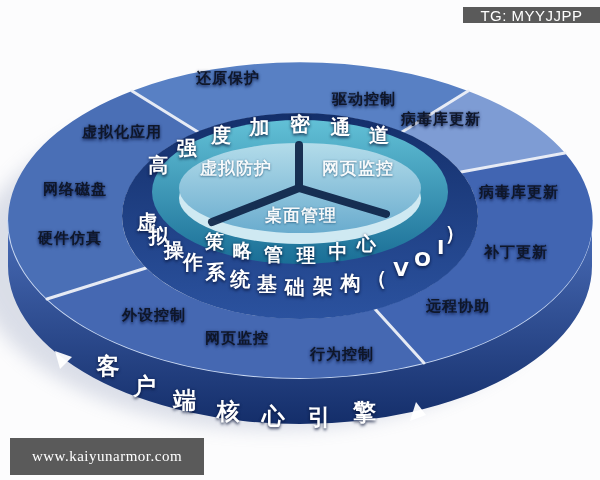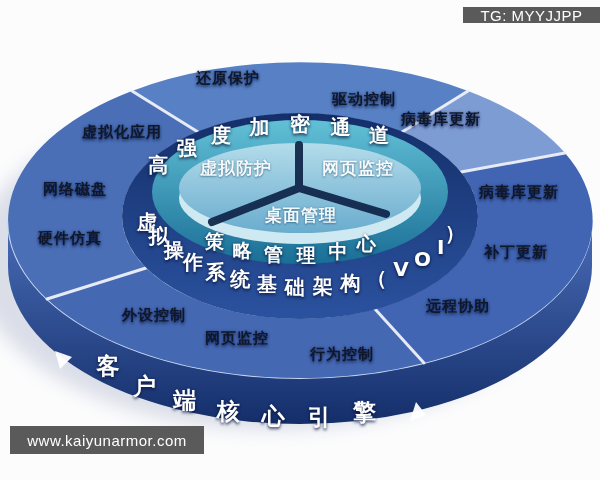--- a/index.html
+++ b/index.html
@@ -17,21 +17,21 @@
   .arc-ch{position:absolute;transform:translate(-50%,-50%);line-height:1;
        text-shadow:0 2px 3px rgba(8,20,55,.7),0 0 3px rgba(8,20,55,.4);}
   .arc-enc .arc-ch{font-size:20px;}
   .arc-policy .arc-ch{font-size:19px;}
   .arc-voi .arc-ch{font-size:20px;}
   .arc-engine .arc-ch{font-size:23px;}
   .wm{position:absolute;background:#5a5a5a;color:#fff;display:flex;
       align-items:center;justify-content:center;font-size:15px;letter-spacing:.5px;
       font-family:"Liberation Sans","DejaVu Sans",sans-serif;}
   #wm-tr{left:463px;top:7px;width:137px;height:16px;}
-  #wm-bl{left:10px;top:426px;width:194px;height:28px;}
+  #wm-bl{left:10px;top:438px;width:194px;height:37px;font-family:Liberation Serif, serif;}
 </style>
 </head>
 <body>
 
 <div id="stage">
 
   <svg id="diagram-svg" width="600" height="480" viewBox="0 0 600 480">
     <defs>
       <filter id="soft" x="-30%" y="-30%" width="160%" height="160%">
         <feGaussianBlur stdDeviation="9"></feGaussianBlur>

